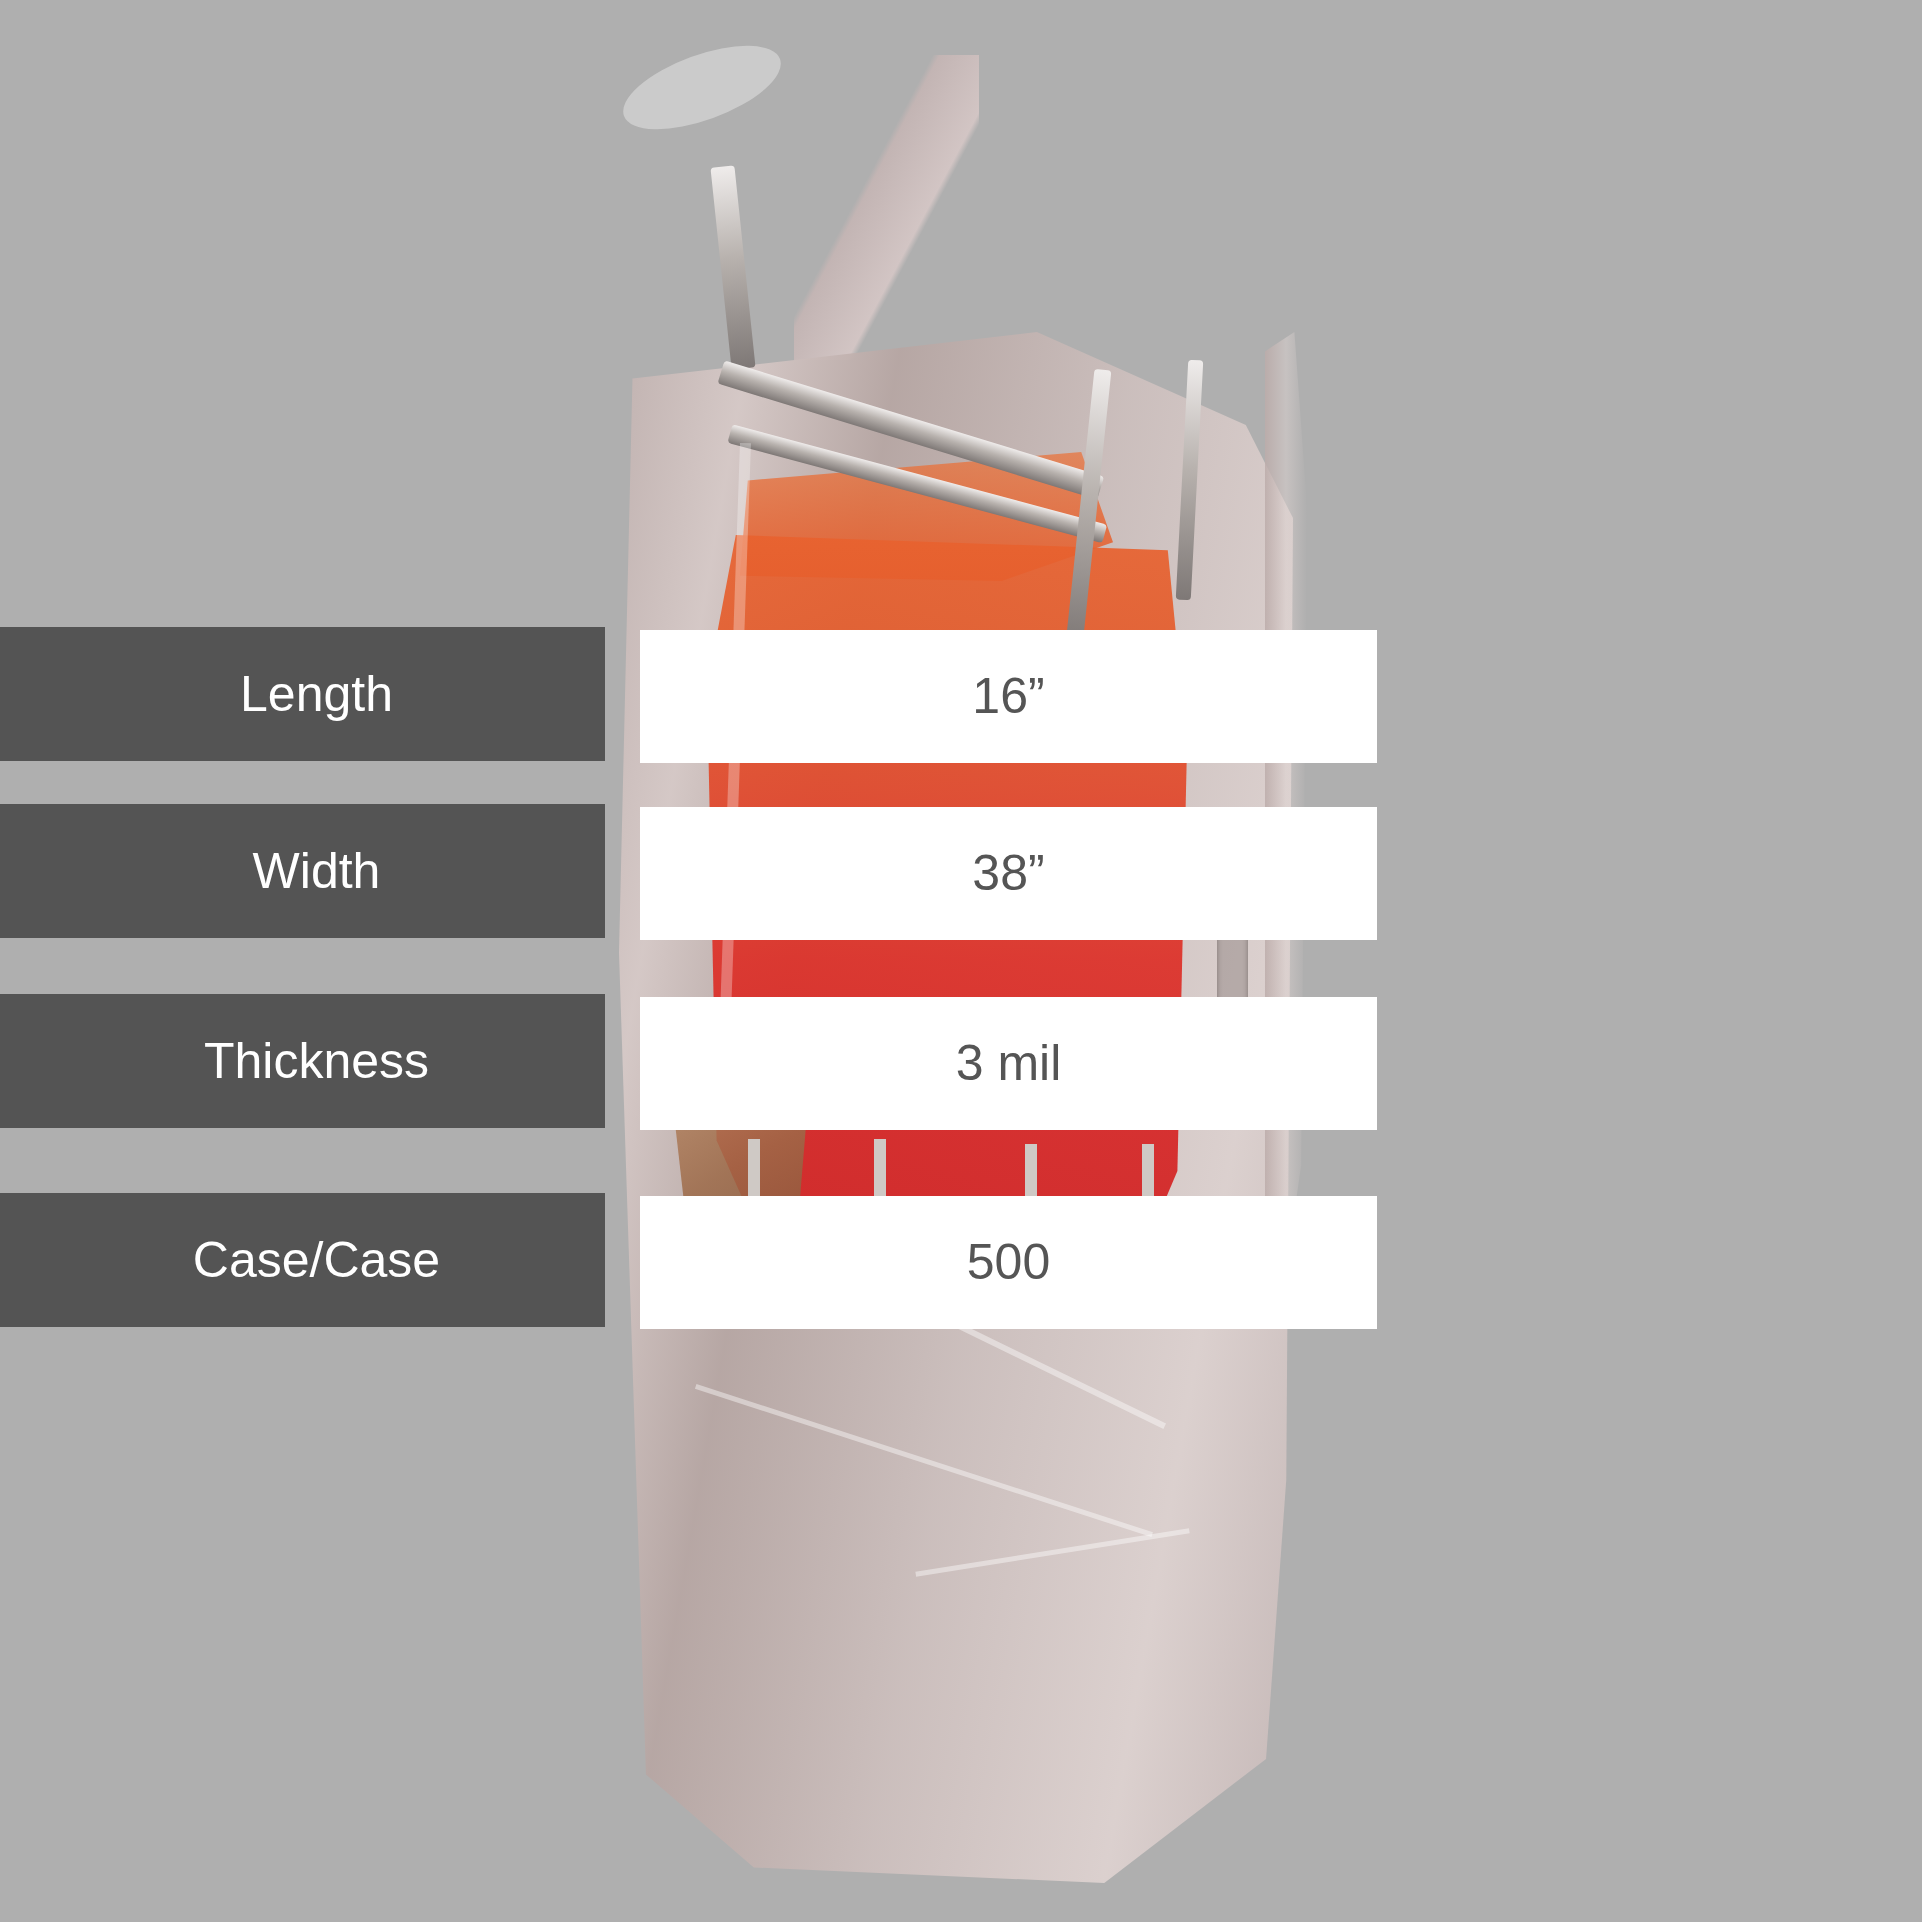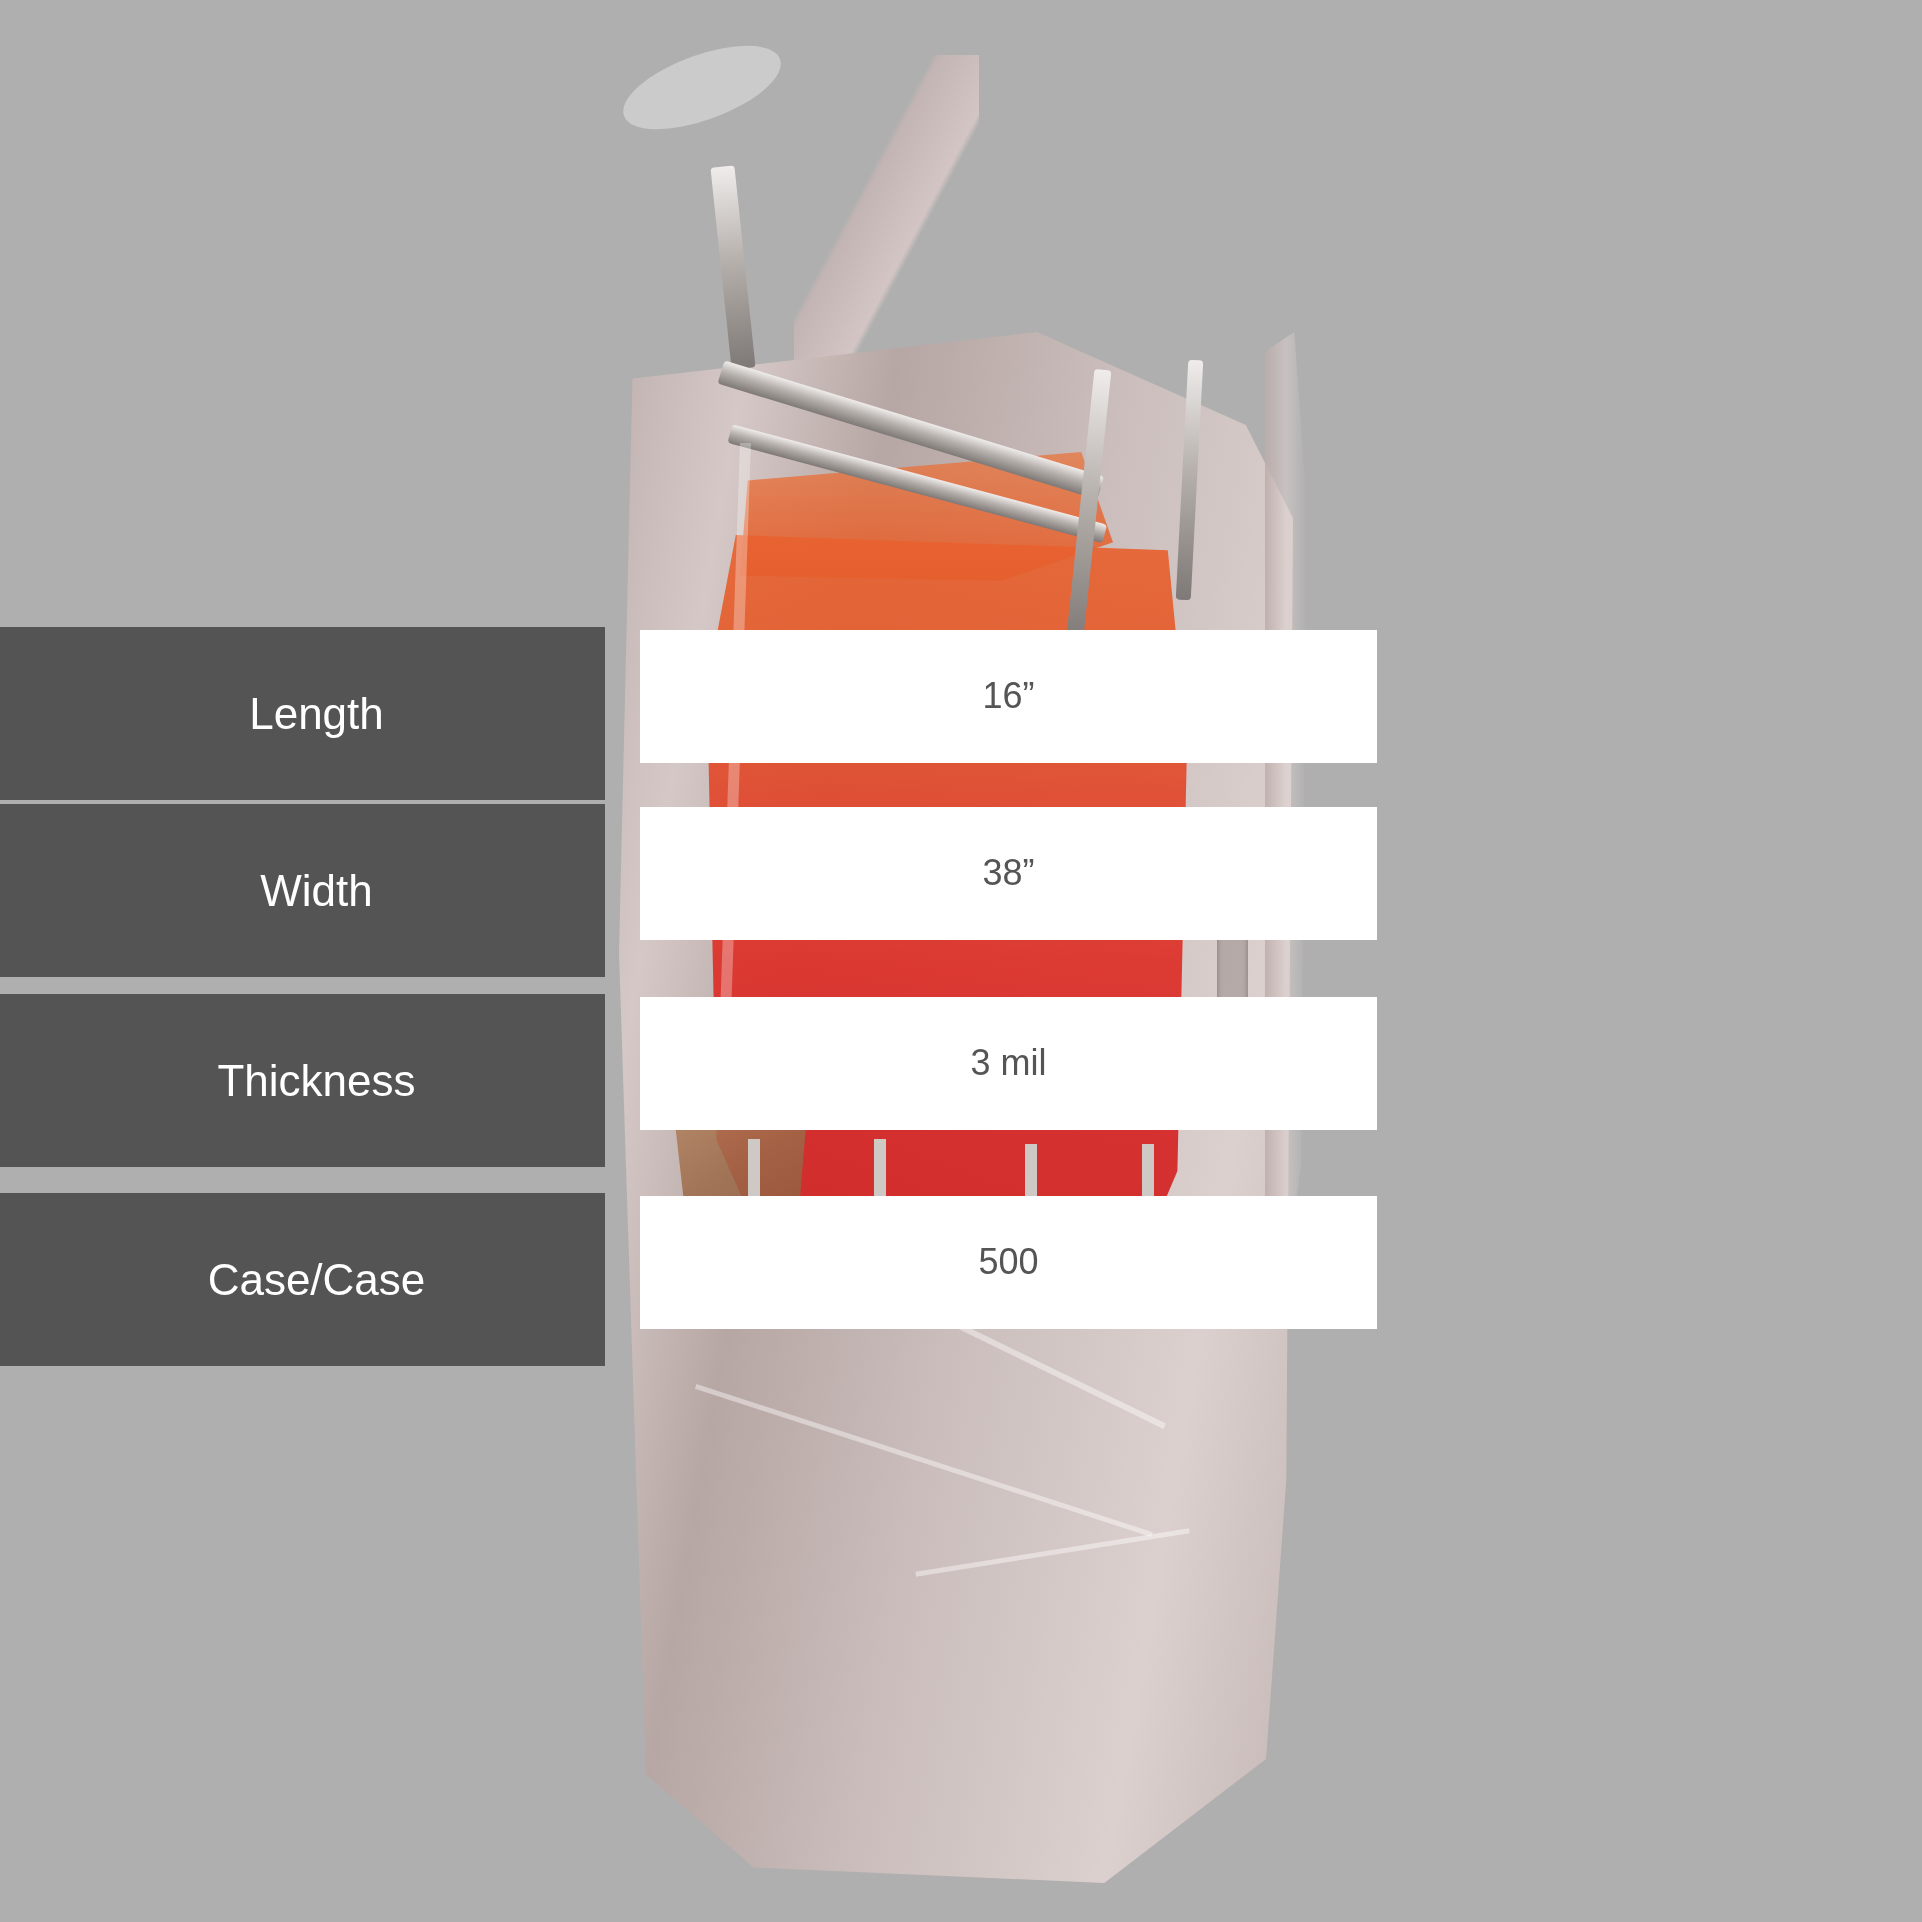--- a/index.html
+++ b/index.html
@@ -138,33 +138,33 @@
     font-weight: bold;
     color: #4d4d4d;
     letter-spacing: -0.9px;
     white-space: nowrap;
   }
 
   
   .spec-row { position: absolute; left: 0; width: 1377px; }
   .spec-label {
     position: absolute; left: 0px; top: 0px;
-    width: 605px; height: 173px;
+    width: 605px; height: 134px;
     background: #545454;
     display: flex; align-items: center; justify-content: center;
-    color: #ffffff; font-size: 44px; font-weight: normal;
+    color: #ffffff; font-size: 50px; font-weight: normal;
     white-space: nowrap;
     padding-left: 28px;
   }
   .spec-value {
     position: absolute; left: 640px; top: 2.8px;
     width: 737px; height: 133px;
     background: #ffffff;
     display: flex; align-items: center; justify-content: center;
-    color: #555555; font-size: 36px; font-weight: normal;
+    color: #555555; font-size: 50px; font-weight: normal;
     white-space: nowrap;
   }
 </style>
 </head>
 <body>
 
 <div id="root">
 
   <div id="photo">
     <div class="bag">

